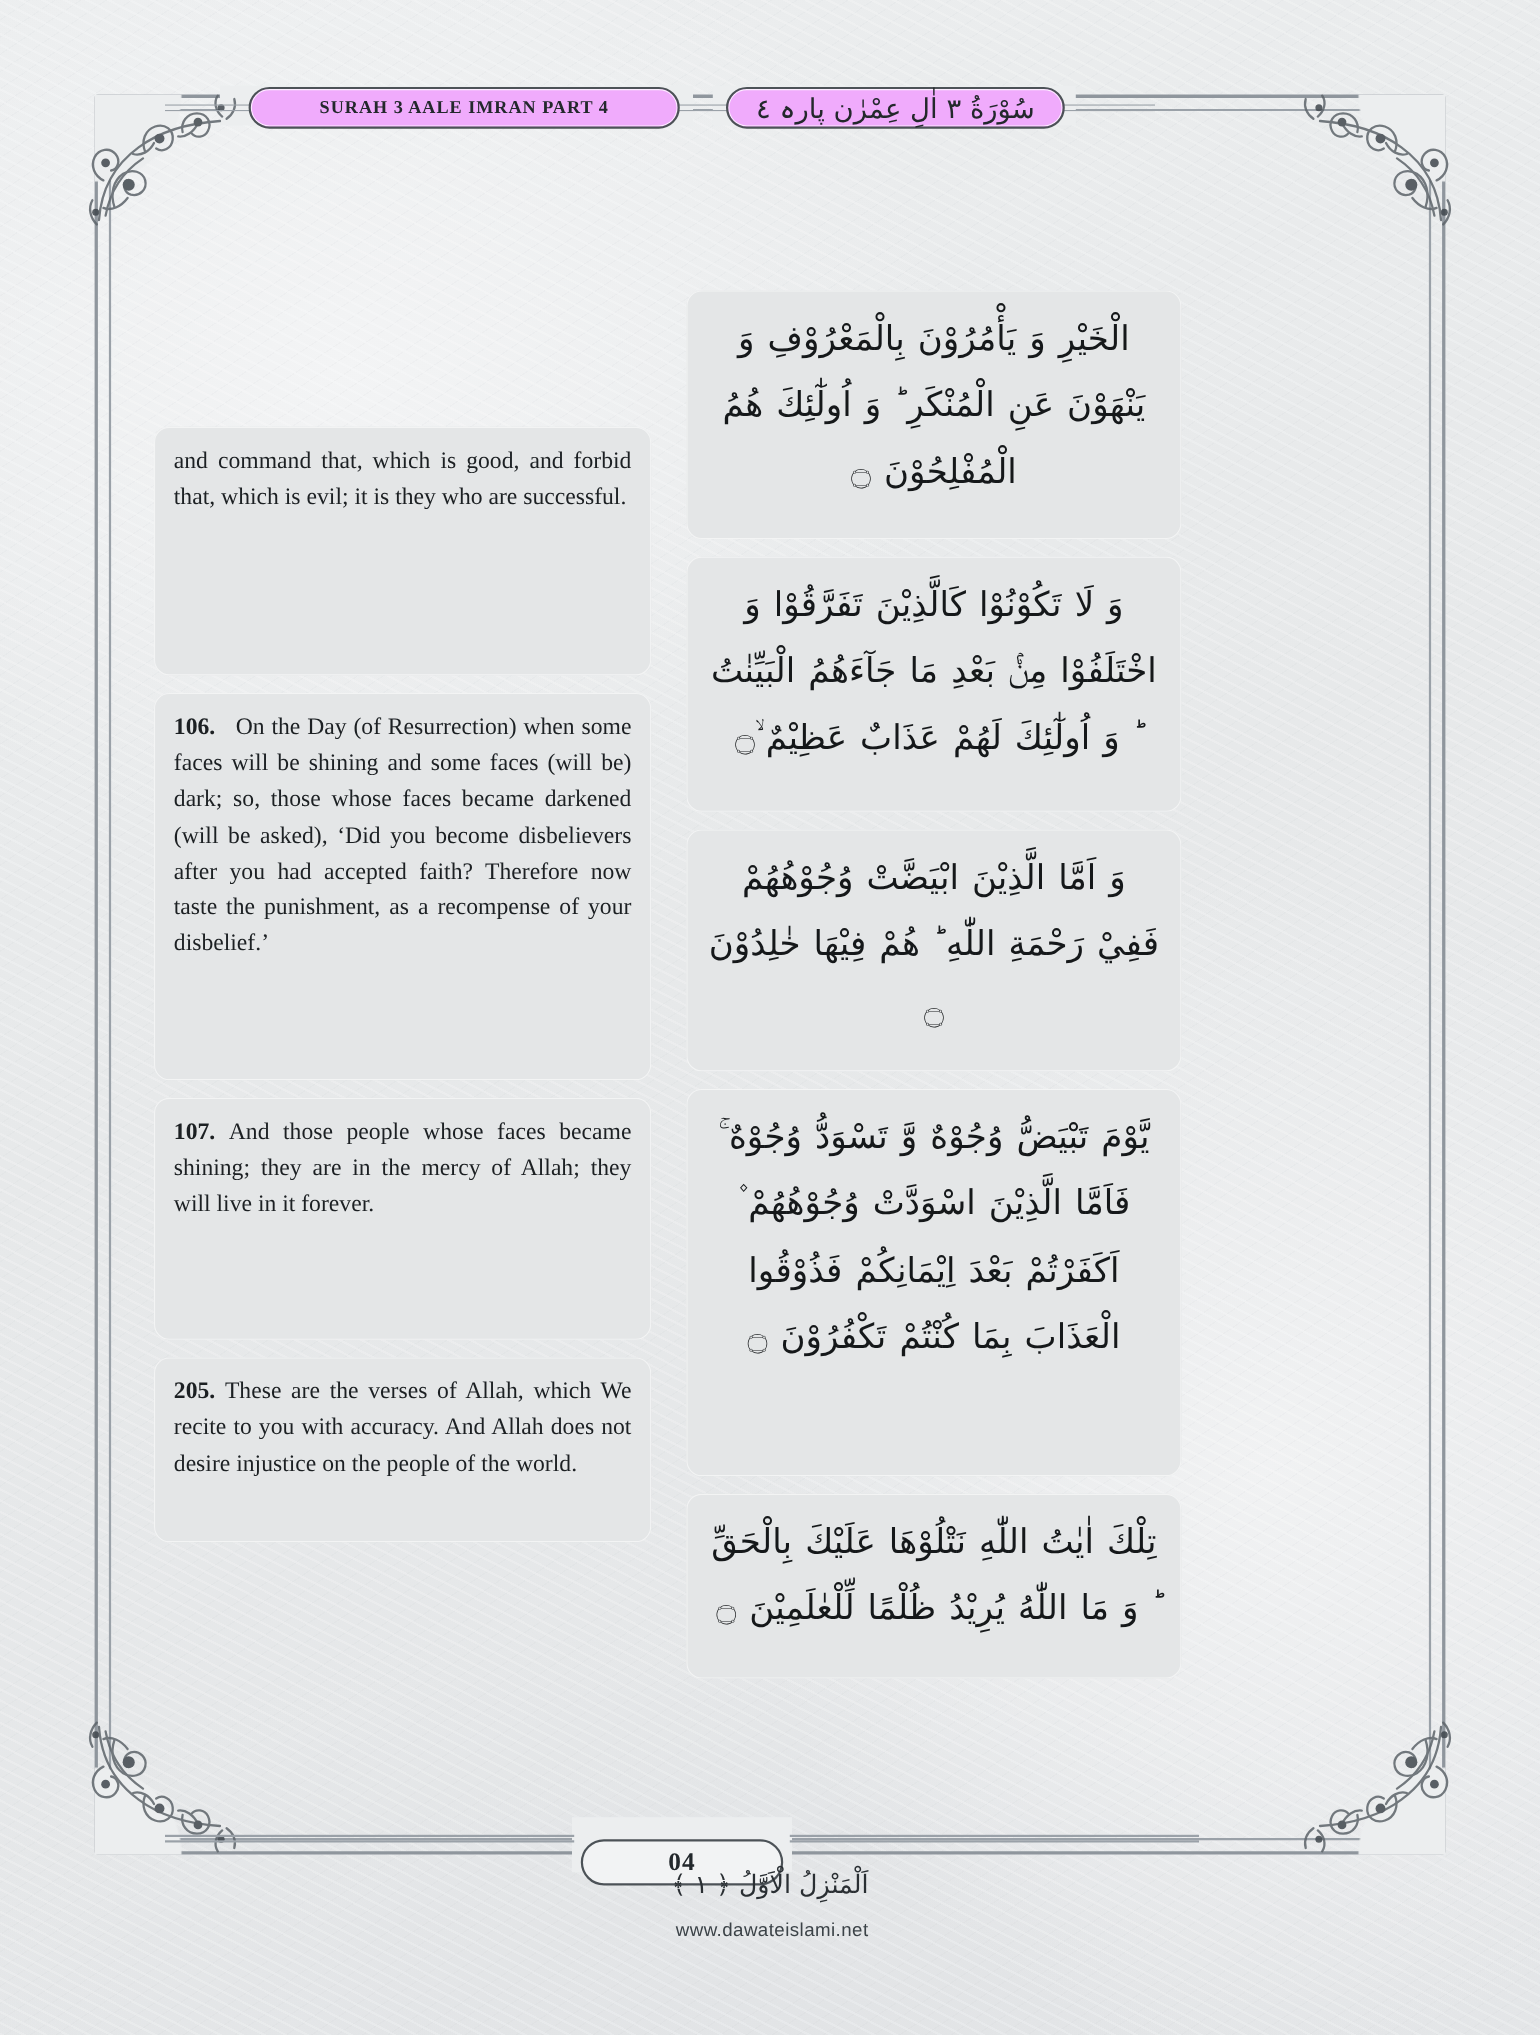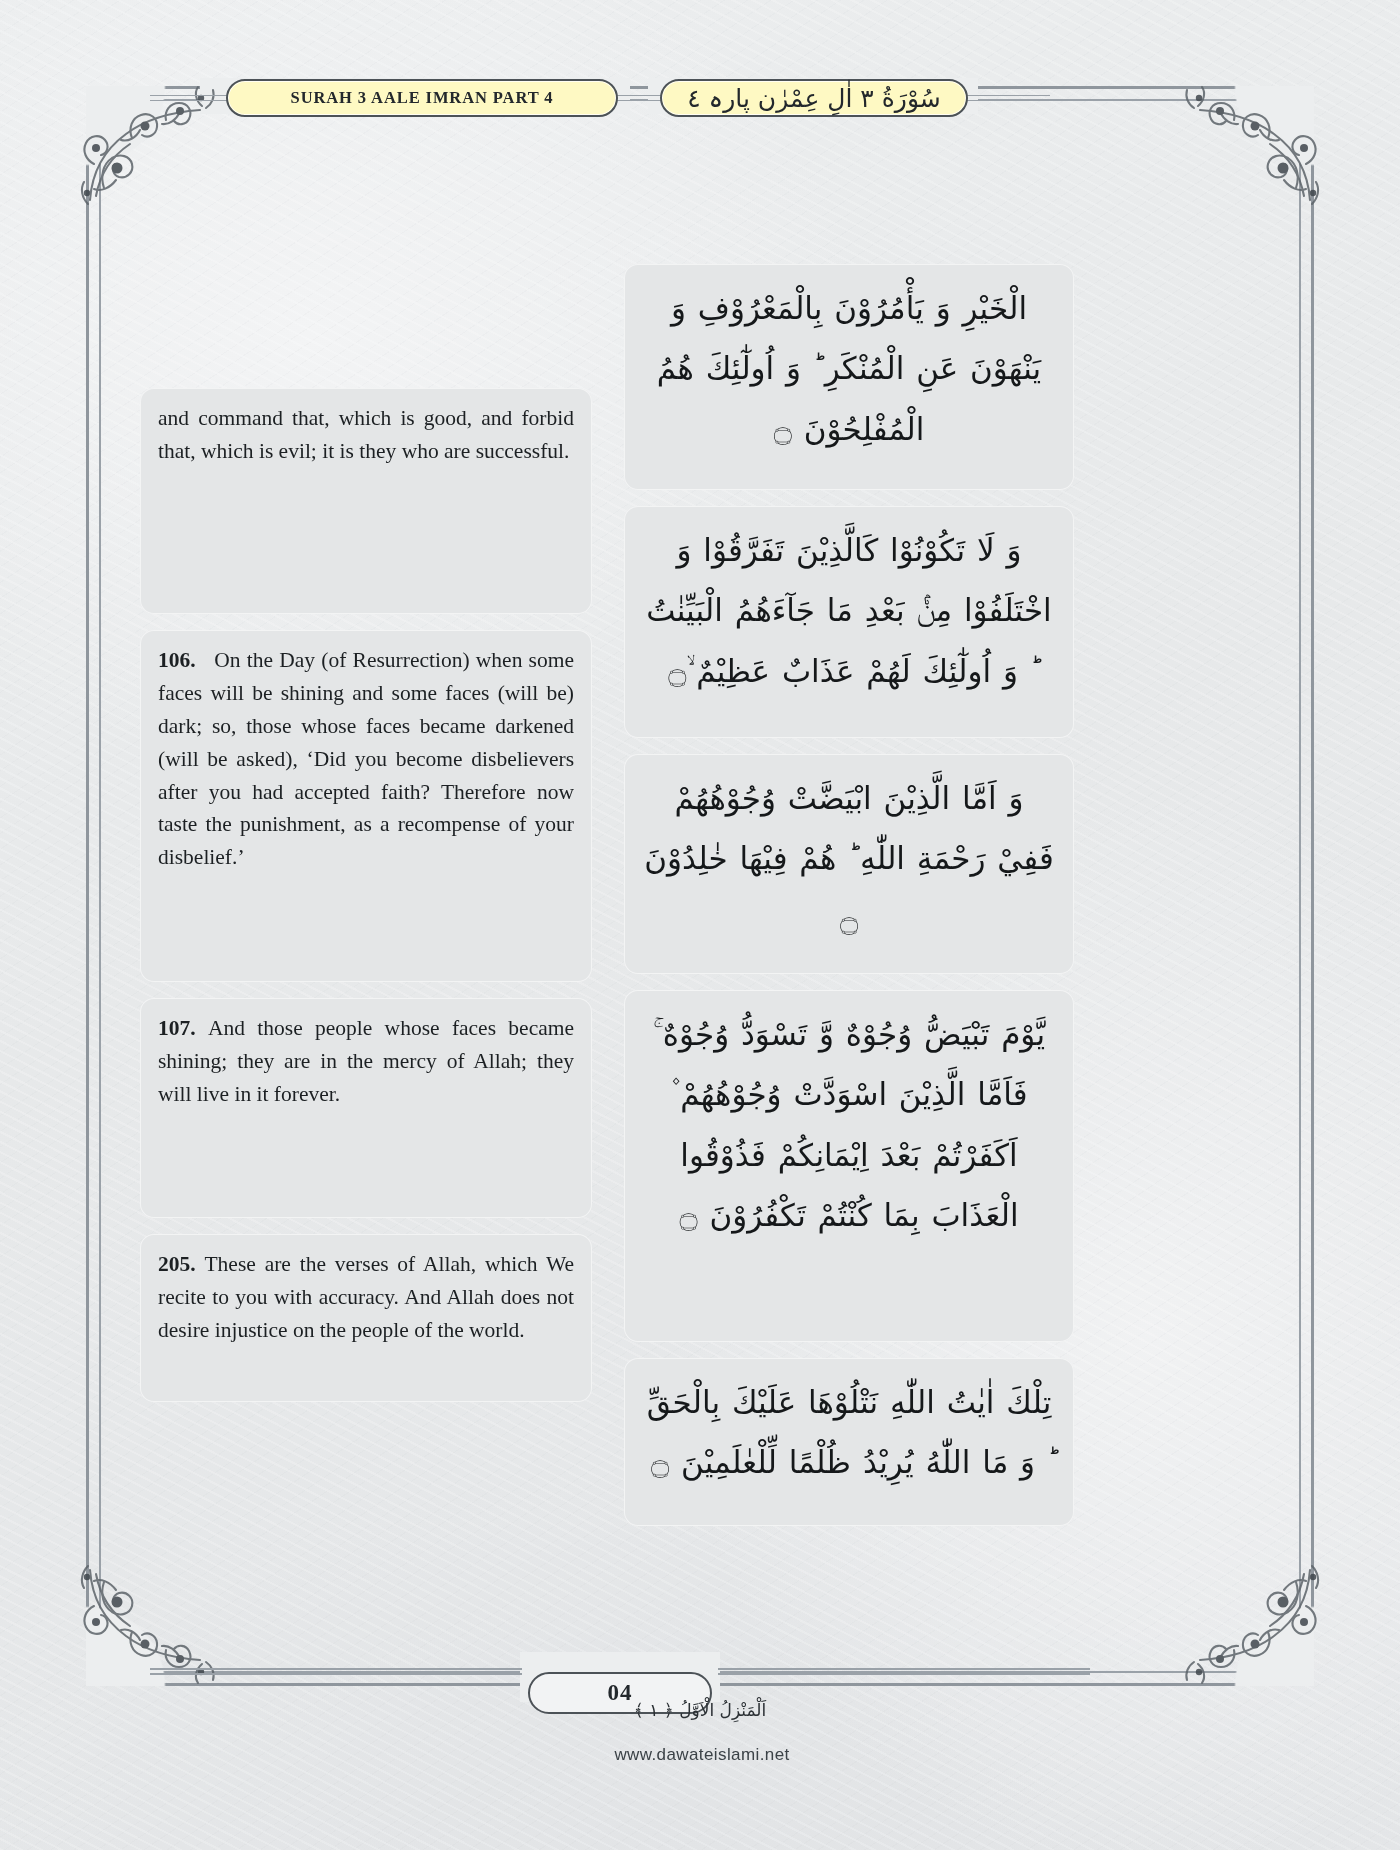--- a/index.html
+++ b/index.html
@@ -80,21 +80,21 @@
   
   .header-band {
     position: absolute;
     top: 79px;
     height: 38px;
     display: flex;
     align-items: center;
     justify-content: center;
     border: 2.5px solid #4c5257;
     border-radius: 19px;
-    background: #fef9c3;
+    background: #f0abfc;
     box-shadow: inset 0 0 0 1px rgba(255,255,255,.8);
   }
   .header-en {
     left: 226px;
     width: 392px;
   }
   .header-ar {
     left: 660px;
     width: 308px;
   }
@@ -213,21 +213,21 @@
     color: #23282c;
     margin-top: 20px;
   }
 
   .footer-ar {
     position: absolute;
     left: 0; top: 1700px;
     width: 1400px;
     text-align: center;
     direction: rtl;
-    font-size: 17px;
+    font-size: 23px;
     color: #2a2f33;
     font-family: "DejaVu Sans", sans-serif;
   }
   .footer-url {
     position: absolute;
     left: 2px; top: 1745px;
     width: 1400px;
     text-align: center;
     font-family: "Liberation Sans", sans-serif;
     font-size: 17px;

